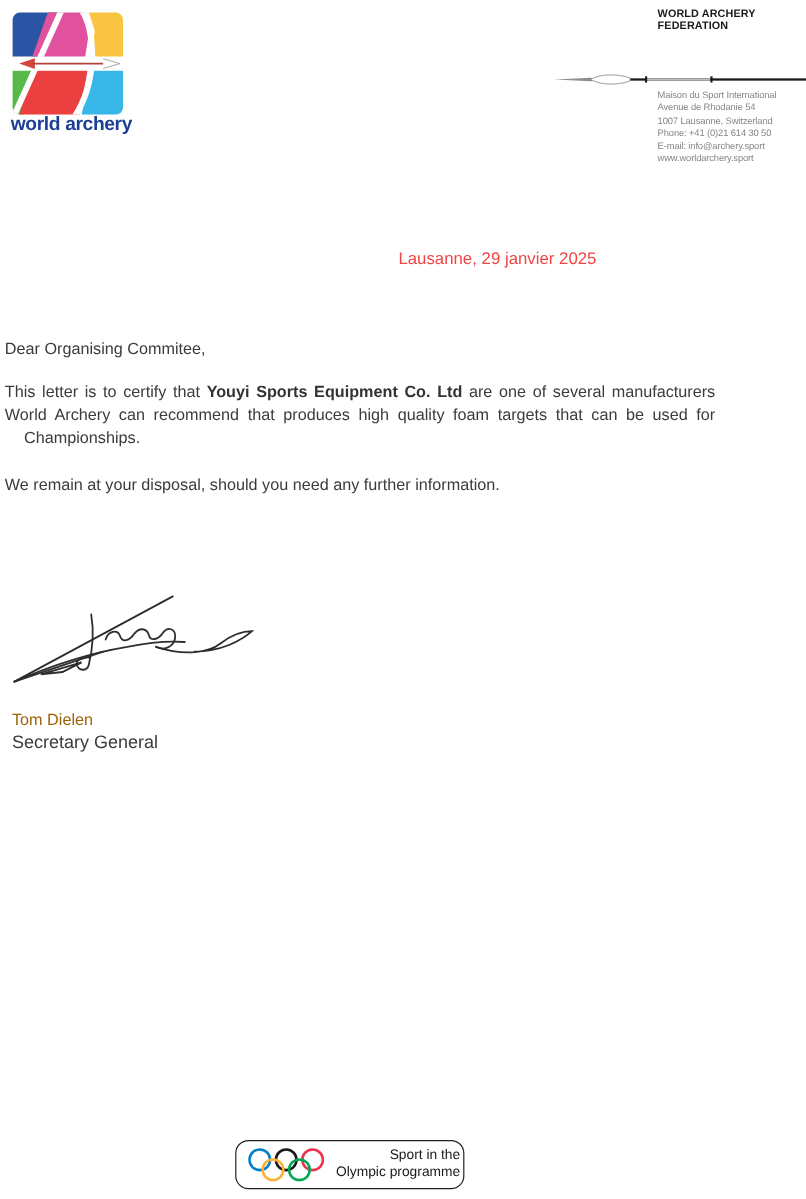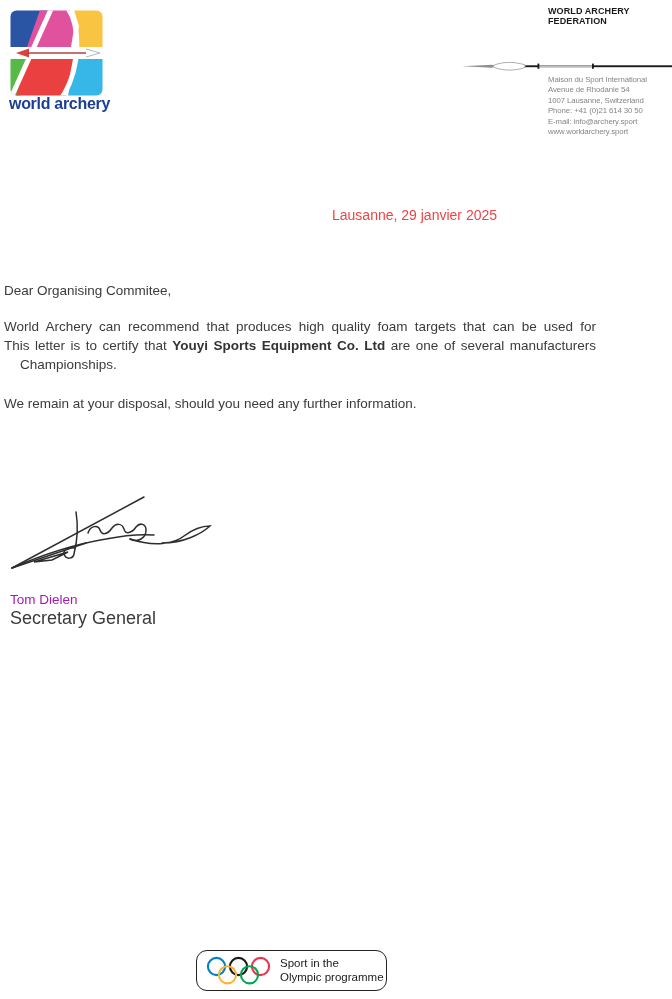--- a/index.html
+++ b/index.html
@@ -46,28 +46,28 @@
   .salutation { margin-bottom: 19px; }
   .para { margin-top: 19px; }
   .para .jline { text-align: justify; text-align-last: justify; line-height: 19.2px; }
   .para .lline { text-align: left; line-height: 19.2px; margin-left: 16px; }
   .closing { margin-top: 19px; line-height: 19.2px; }
   .signoff { margin-top: 19px; line-height: 19.2px; }
   b { font-weight: bold; color: #333333; }
 
   .signature { position: absolute; left: 4px; top: 486px; width: 214px; height: 94px; }
 
-  .sig-name  { position: absolute; left: 10px; top: 590px; font-size: 13.5px; line-height: 19px; color: #a21caf; }
-  .sig-title { position: absolute; left: 10px; top: 609px; font-size: 18px; line-height: 19px; color: #3b3b3b; }
+  .sig-name  { position: absolute; left: 10px; top: 590px; font-size: 13.5px; line-height: 19px; color: #a16207; }
+  .sig-title { position: absolute; left: 10px; top: 609px; font-size: 15px; line-height: 19px; color: #3b3b3b; }
 
   
   .oly-badge {
     position: absolute; left: 196px; top: 950px; width: 191px; height: 41px;
     border: 1.6px solid #222222; border-radius: 11px;
-    display: flex; align-items: center;
+    display: flex; align-items: center; text-align: right;
   }
   .oly-rings { width: 66px; height: 30px; margin-left: 9px; flex: 0 0 auto; }
   .oly-text { margin-left: 8px; font-size: 11.5px; line-height: 13.5px; color: #1a1a1a; }
 </style>
 </head>
 <body>
 
 <div class="page">
 
   <svg class="wa-logo" viewBox="0 0 93 86" xmlns="http://www.w3.org/2000/svg" aria-hidden="true">
@@ -119,22 +119,22 @@
     <div>Phone: +41 (0)21 614 30 50</div>
     <div>E-mail: info@archery.sport</div>
     <div>www.worldarchery.sport</div>
   </div>
 
   <div class="date-line">Lausanne, 29 janvier 2025</div>
 
   <div class="body-block">
     <div class="salutation">Dear Organising Commitee,</div>
     <div class="para">
+      <div class="jline"><span>This letter is to certify that </span><b>Youyi Sports Equipment Co. Ltd</b><span> are one of several manufacturers</span></div>
       <div class="jline">World Archery can recommend that produces high quality foam targets that can be used for</div>
-      <div class="jline"><span>This letter is to certify that </span><b>Youyi Sports Equipment Co. Ltd</b><span> are one of several manufacturers</span></div>
       <div class="lline">Championships.</div>
     </div>
     <div class="closing">We remain at your disposal, should you need any further information.</div>
   </div>
 
   <svg class="signature" viewBox="0 0 214 94" xmlns="http://www.w3.org/2000/svg" aria-hidden="true">
     <g fill="none" stroke="#2d2d2d" stroke-width="1.5" stroke-linecap="round">
       <path d="M8 82 L140 11"></path>
       <path d="M8 82 C40 68 72 58 102 53 C122 49 138 48 150 49"></path>
       <path d="M8 82 L82 57"></path>

